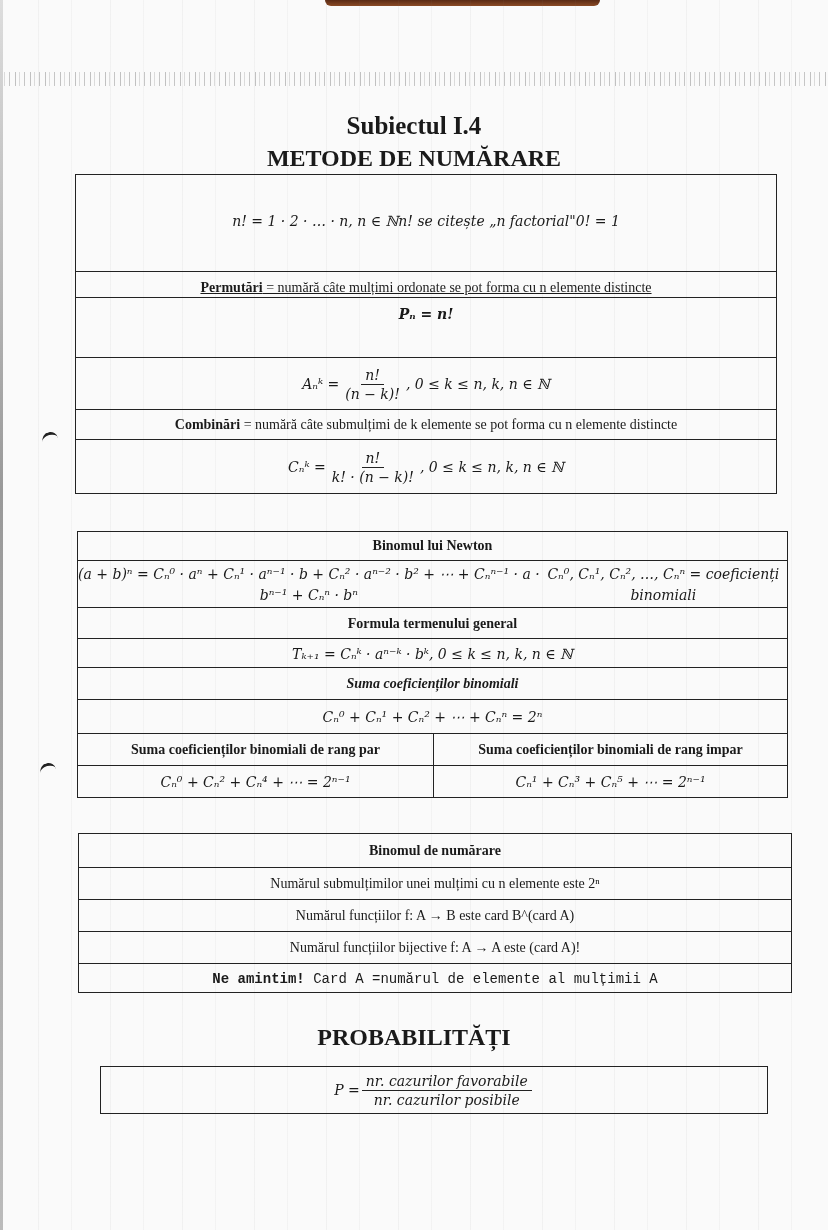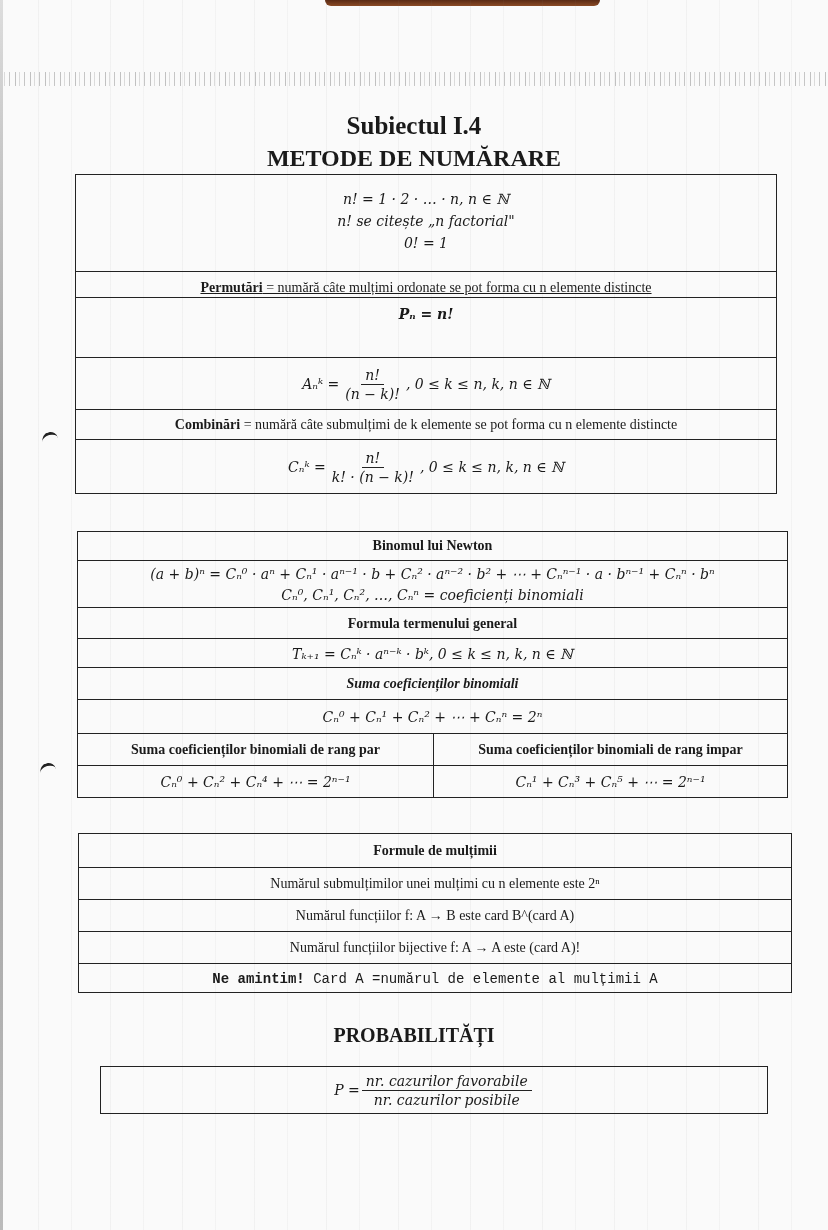--- a/index.html
+++ b/index.html
@@ -34,37 +34,37 @@
   }
   .punch {
     position:absolute; width:16px; height:10px; border-radius:10px 10px 2px 2px;
     border-top:3px solid #222; transform:rotate(-15deg);
   }
   .title {
     position:absolute; left:0; width:828px; text-align:center; font-weight:bold;
   }
   .t1 { top:112px; font-size:25px; }
   .t2 { top:145px; font-size:24px; }
-  .t3 { top:1024px; font-size:20px; }
+  .t3 { top:1024px; font-size:24px; }
 
   .box { position:absolute; border:1.5px solid #222; box-sizing:border-box; }
   .row {
     position:absolute; left:0; right:0; border-top:1.3px solid #222;
     display:flex; align-items:center; justify-content:center;
     font-size:14px; text-align:center;
   }
   .row.first { border-top:none; }
   .math { font-family:"DejaVu Serif","Liberation Serif",serif; font-style:italic; font-size:14px; }
   b { font-weight:bold; }
   .frac { display:inline-flex; flex-direction:column; align-items:center; vertical-align:middle; margin:0 2px; }
   .frac > span:first-child { border-bottom:1.2px solid #222; padding:0 4px 1px; }
   .frac > span:last-child { padding:1px 4px 0; }
   .col { position:absolute; top:0; bottom:0; display:flex; align-items:center; justify-content:center; }
   .vdiv { position:absolute; top:0; bottom:0; left:355px; border-left:1.3px solid #222; }
-  .stack { display:flex; flex-direction:column; align-items:center; line-height:22px; }
+  .stack { display:flex; align-items:center; line-height:22px; }
 </style>
 </head>
 <body>
 
 <div class="topbar"></div>
 <div class="noise-strip"></div>
 <div class="bleed"></div>
 <div class="left-edge"></div>
 <div class="punch" style="left:42px;top:432px;"></div>
 <div class="punch" style="left:40px;top:763px;"></div>
@@ -144,21 +144,21 @@
       </div>
     <div class="vdiv"></div>
     <div class="col" style="left:356px;right:0;">
         <span class="math">Cₙ¹ + Cₙ³ + Cₙ⁵ + ⋯ = 2ⁿ⁻¹</span>
       </div>
   </div>
 </div>
 
 <div class="box" style="left:78px;top:833px;width:714px;height:160px;">
   <div class="row first" style="top:0;height:33px;">
-    <b>Formule de mulțimii</b>
+    <b>Binomul de numărare</b>
   </div>
   <div class="row" style="top:33px;height:32px;">
     <span>Numărul submulțimilor unei mulțimi cu n elemente este 2ⁿ</span>
   </div>
   <div class="row" style="top:65px;height:32px;">
     <span>Numărul funcțiilor f: A → B este card B^(card A)</span>
   </div>
   <div class="row" style="top:97px;height:32px;">
     <span>Numărul funcțiilor bijective f: A → A este (card A)!</span>
   </div>

